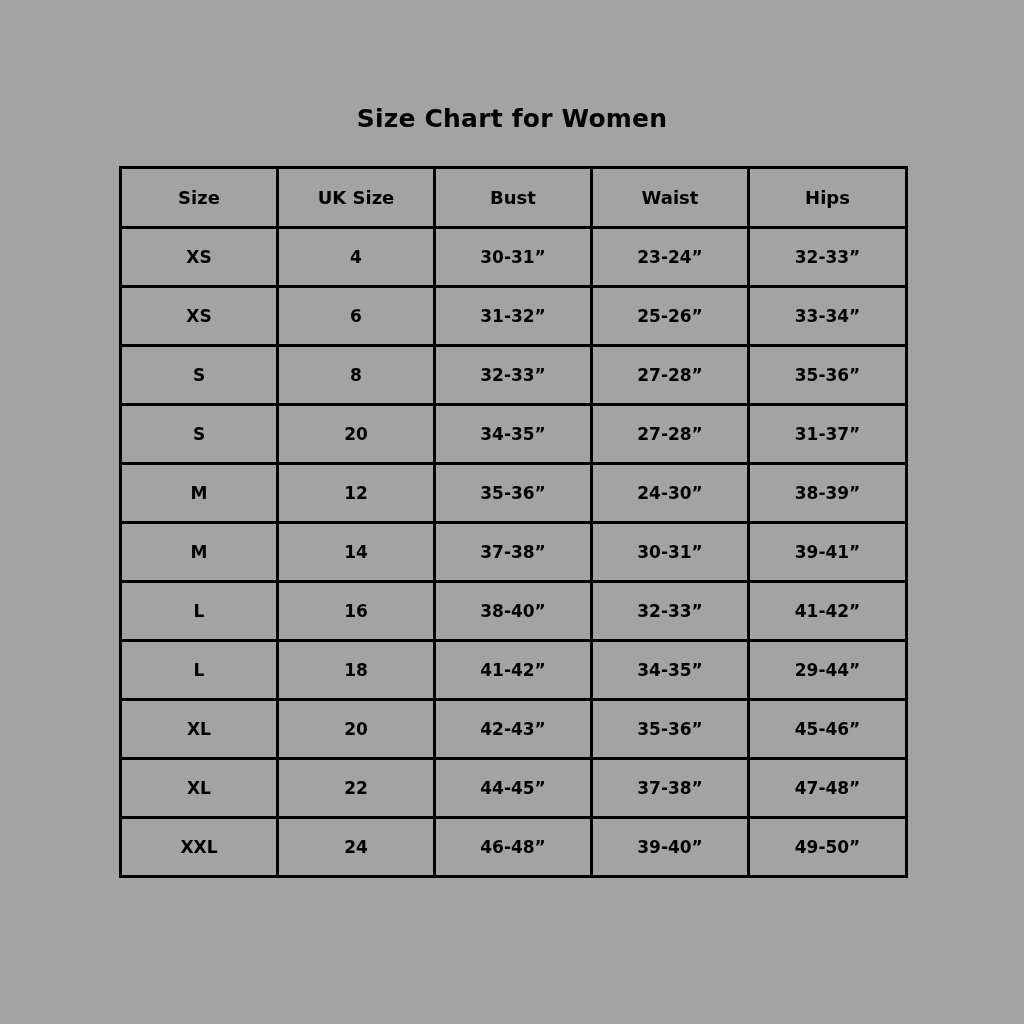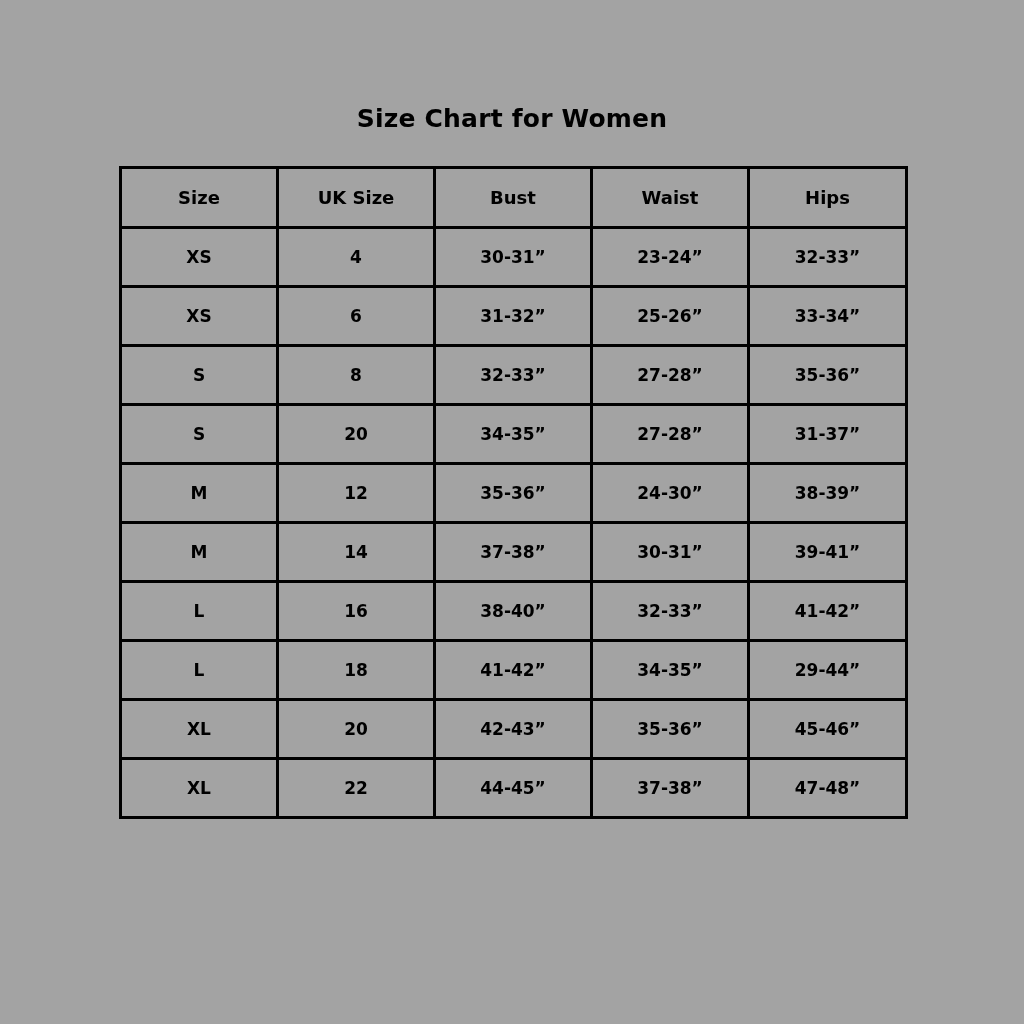--- a/index.html
+++ b/index.html
@@ -150,17 +150,24 @@
           <td>35-36”</td>
           <td>45-46”</td>
         </tr>
         <tr>
           <td>XL</td>
           <td>22</td>
           <td>44-45”</td>
           <td>37-38”</td>
           <td>47-48”</td>
         </tr>
+        <tr>
+          <td>XXL</td>
+          <td>24</td>
+          <td>46-48”</td>
+          <td>39-40”</td>
+          <td>49-50”</td>
+        </tr>
       </tbody>
     </table>
   </div>
 
 </div>
 
 </body></html>

